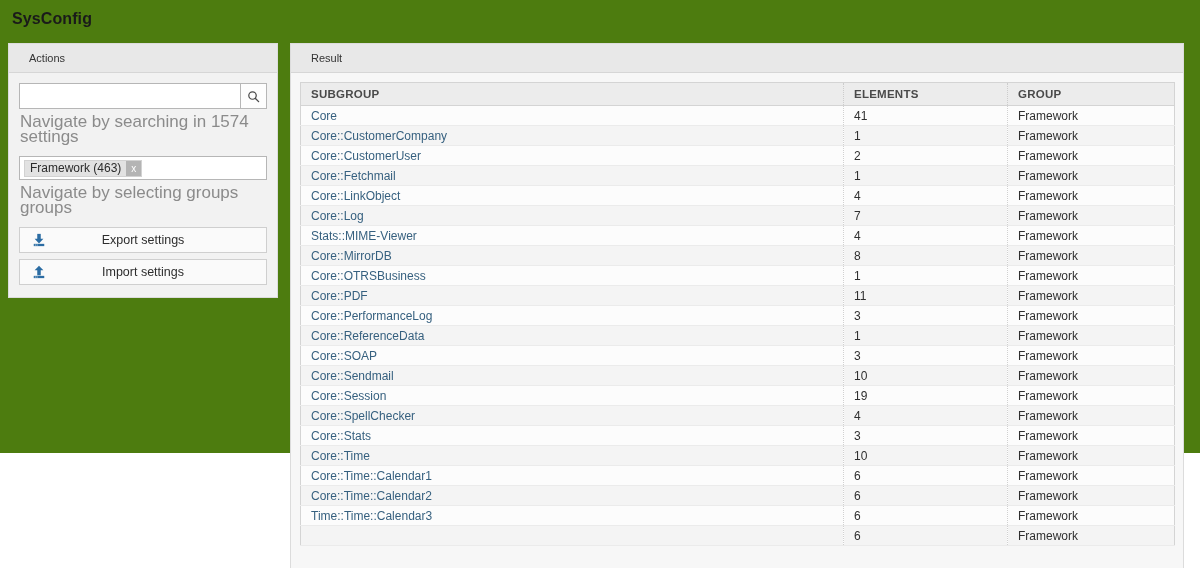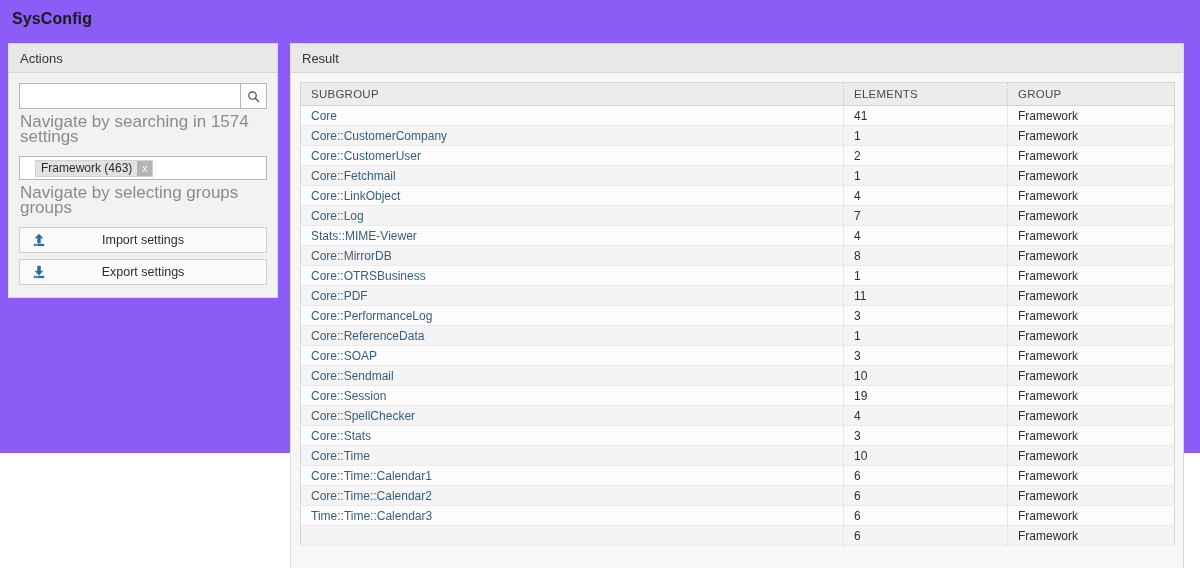--- a/index.html
+++ b/index.html
@@ -10,21 +10,21 @@
     height: 568px;
     overflow: hidden;
     font-family: "Liberation Sans", sans-serif;
     -webkit-font-smoothing: antialiased;
   }
 
   #page {
     position: relative;
     width: 1200px;
     height: 453px;
-    background: #8b5cf6;
+    background: #4d7c0f;
   }
 
   
   .page-title {
     position: absolute;
     left: 12px;
     top: 10px;
     font-size: 16px;
     font-weight: bold;
     color: #1a1a1a;
@@ -36,22 +36,22 @@
     position: absolute;
     background: #f2f2f2;
     border: 1px solid #dcdcdc;
     box-sizing: border-box;
   }
   .widget-header {
     background: #e8e8e8;
     border-bottom: 1px solid #d6d6d6;
     height: 29px;
     line-height: 29px;
-    padding: 0 11px;
-    font-size: 13px;
+    padding: 0 20px;
+    font-size: 11px;
     color: #333333;
     box-sizing: border-box;
   }
   .widget-body {
     padding: 10px 10px 12px 10px;
   }
 
   
   #actions-widget {
     left: 8px;
@@ -97,21 +97,21 @@
     margin: 0 0 12px 1px;
     line-height: 15px;
   }
 
   .chip-box {
     background: #ffffff;
     border: 1px solid #b6b6b6;
     height: 24px;
     display: flex;
     align-items: center;
-    padding: 0 15px;
+    padding: 0 4px;
     box-sizing: border-box;
     margin-bottom: 5px;
   }
   .chip {
     display: inline-flex;
     align-items: stretch;
     height: 17px;
     background: #e2e2e2;
     border: 1px solid #d2d2d2;
     font-size: 12px;
@@ -180,21 +180,21 @@
     width: 100%;
     border-collapse: collapse;
     border: 1px solid #d4d4d4;
     border-bottom: none;
     background: #ffffff;
     table-layout: fixed;
   }
   .data-table th {
     background: #ececec;
     font-size: 11.5px;
-    font-weight: normal;
+    font-weight: bold;
     color: #4a4a4a;
     letter-spacing: 0.25px;
     text-align: left;
     height: 23px;
     padding: 0 0 0 10px;
     border-bottom: 1px solid #d4d4d4;
     border-right: 1px dotted #cccccc;
     box-sizing: border-box;
   }
   .data-table th:last-child { border-right: none; }
@@ -253,41 +253,41 @@
           <span class="chip-label">Framework (463)</span>
           <span class="chip-remove">x</span>
         </span>
       </div>
 
       <div class="hint">Navigate by selecting groups groups</div>
 
       <div class="action-button">
         <span class="abtn-icon">
           <svg width="14" height="14" viewBox="0 0 16 16" aria-hidden="true">
+            <rect x="6" y="1" width="4" height="6" fill="#2b6ca3"></rect>
+            <polygon points="3,6.5 13,6.5 8,12" fill="#2b6ca3"></polygon>
+            <rect x="2" y="12.4" width="12" height="2.6" fill="#2b6ca3"></rect>
+            <rect x="3.2" y="13.3" width="1.4" height="0.9" fill="#dfe9f1"></rect>
+            <rect x="5.2" y="13.3" width="1.4" height="0.9" fill="#dfe9f1"></rect>
+          </svg>
+        </span>
+        <span class="abtn-label">Export settings</span>
+      </div>
+
+      <div class="action-button">
+        <span class="abtn-icon">
+          <svg width="14" height="14" viewBox="0 0 16 16" aria-hidden="true">
             <polygon points="3,6 13,6 8,0.8" fill="#2b6ca3"></polygon>
             <rect x="6" y="5.6" width="4" height="6.2" fill="#2b6ca3"></rect>
             <rect x="2" y="12.4" width="12" height="2.6" fill="#2b6ca3"></rect>
             <rect x="3.2" y="13.3" width="1.4" height="0.9" fill="#dfe9f1"></rect>
             <rect x="5.2" y="13.3" width="1.4" height="0.9" fill="#dfe9f1"></rect>
           </svg>
         </span>
         <span class="abtn-label">Import settings</span>
-      </div>
-
-      <div class="action-button">
-        <span class="abtn-icon">
-          <svg width="14" height="14" viewBox="0 0 16 16" aria-hidden="true">
-            <rect x="6" y="1" width="4" height="6" fill="#2b6ca3"></rect>
-            <polygon points="3,6.5 13,6.5 8,12" fill="#2b6ca3"></polygon>
-            <rect x="2" y="12.4" width="12" height="2.6" fill="#2b6ca3"></rect>
-            <rect x="3.2" y="13.3" width="1.4" height="0.9" fill="#dfe9f1"></rect>
-            <rect x="5.2" y="13.3" width="1.4" height="0.9" fill="#dfe9f1"></rect>
-          </svg>
-        </span>
-        <span class="abtn-label">Export settings</span>
       </div>
 
     </div>
   </div>
 
   <div class="widget" id="result-widget">
     <div class="widget-header">Result</div>
     <div class="widget-body">
       <table class="data-table">
         <colgroup>

